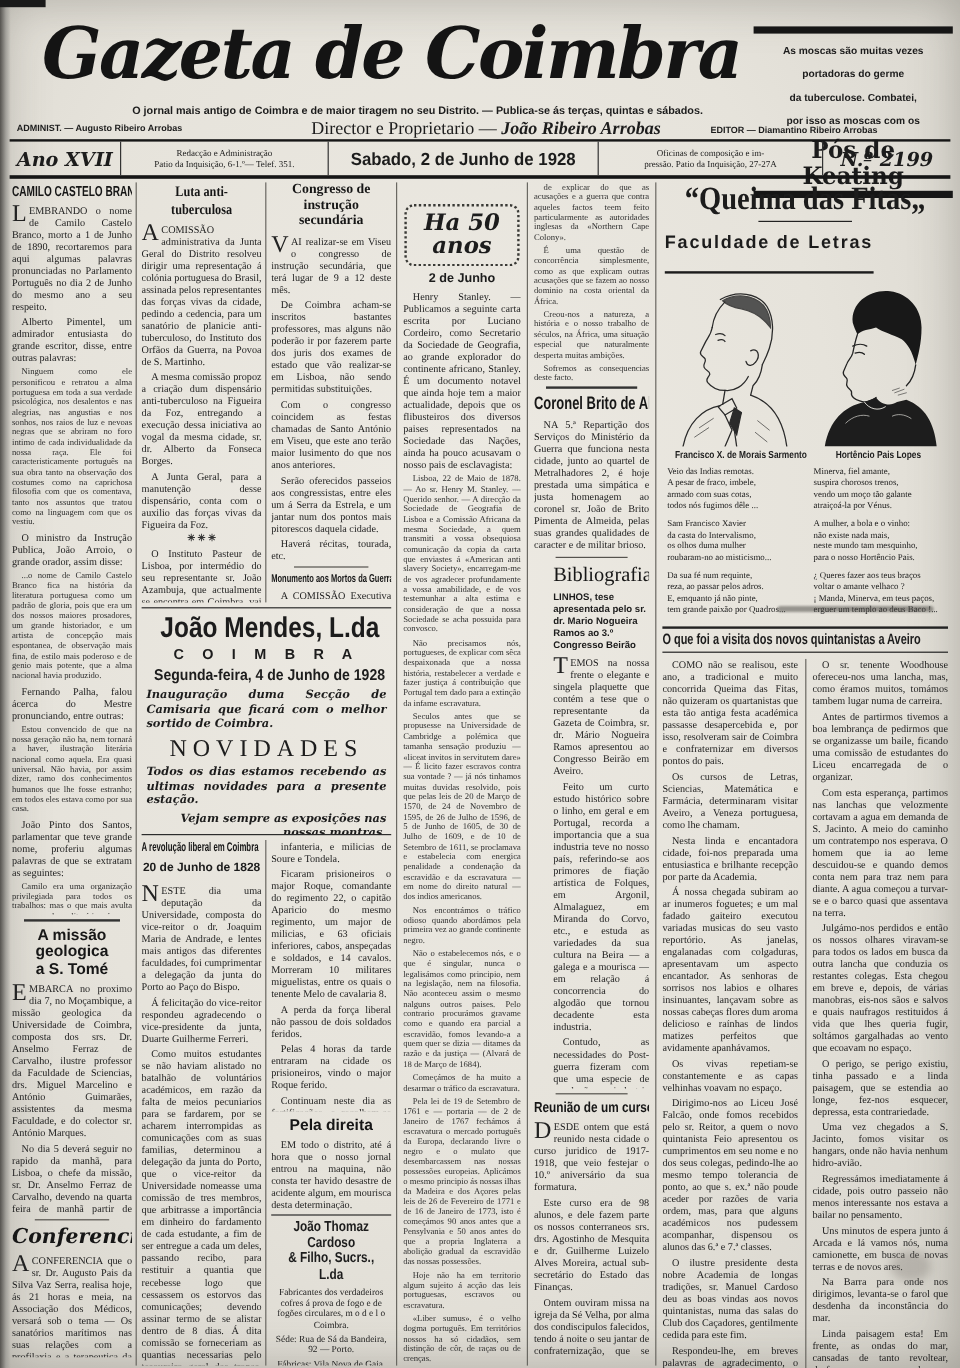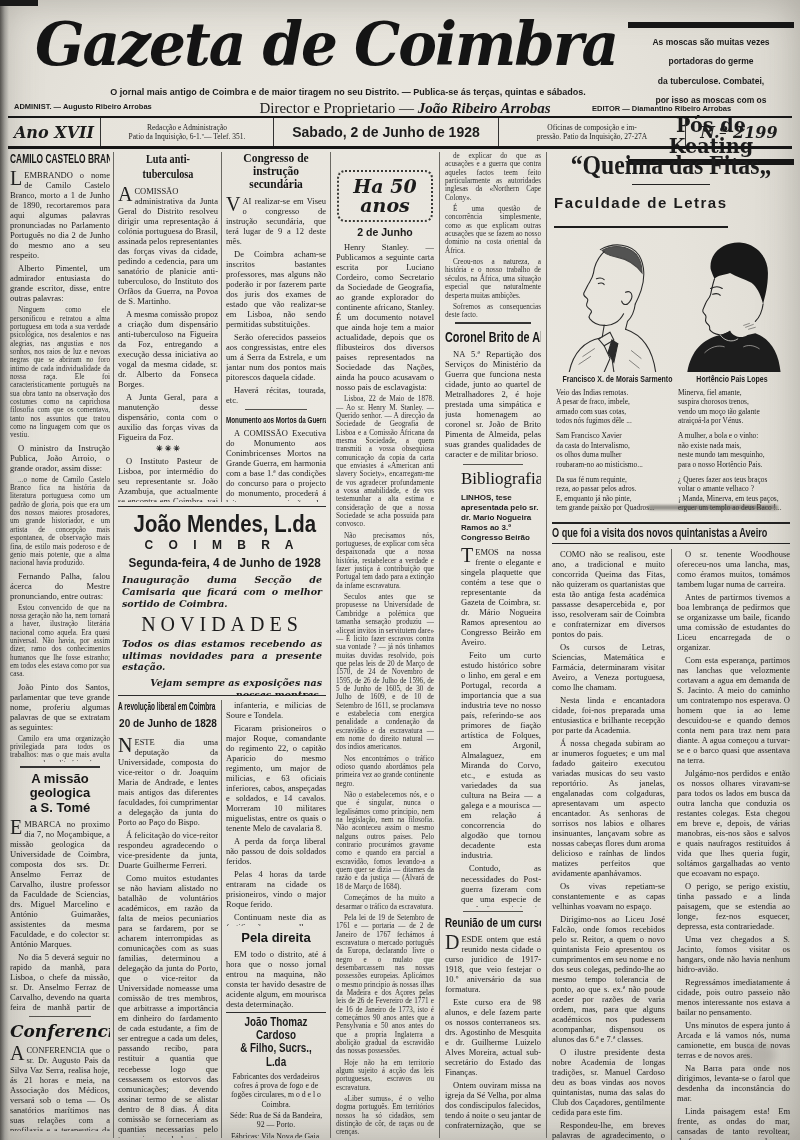--- a/index.html
+++ b/index.html
@@ -190,20 +190,21 @@
         <p>O Instituto Pasteur de Lisboa, por intermédio do seu representante sr. João Azambuja, que actualmente se encontra em Coimbra, vai contemplar com as suas especialidades, os dispensários desta cidade.</p>
       </div>
   </div>
 
   <div class="col txt" style="left:226px;top:152px;width:100px;height:350px;">
     <h3 class="hser" style="font-size:11.5px;white-space:pre-line;line-height:1.15;">Congresso de instrução
 secundária</h3>
     <div class="dc">
         <p>VAI realizar-se em Viseu o congresso de instrução secundária, que terá lugar de 9 a 12 deste mês.</p>
         <p>De Coimbra acham-se inscritos bastantes professores, mas alguns não poderão ir por fazerem parte dos juris dos exames de estado que vão realizar-se em Lisboa, não sendo permitidas substituições.</p>
+        <p>Com o congresso coincidem as festas chamadas de Santo António em Viseu, que este ano terão maior lusimento do que nos anos anteriores.</p>
         <p>Serão oferecidos passeios aos congressistas, entre eles um á Serra da Estrela, e um jantar num dos pontos mais pitorescos daquela cidade.</p>
         <p>Haverá récitas, tourada, etc.</p>
       </div>
     <hr class="sep">
     <h3 class="hgoth" style="font-size:9.5px;margin-bottom:3px;"><span class="cx" style="transform:scaleX(.66);">Monumento aos Mortos da Guerra</span></h3>
     <p class="dc0">A COMISSÃO Executiva do Monumento aos Conimbricenses Mortos na Grande Guerra, em harmonia com a base 1.ª das condições do concurso para o projecto do monumento, procederá á leitura e apreciação dos projectos e propostas, em sessão pública, que terá logar ámanhã, pelas 21 horas, no salão da Associação Comercial e Industrial.</p>
   </div>
 
   <div id="ad-mendes">
     <div class="l1">João Mendes, L.da</div>

